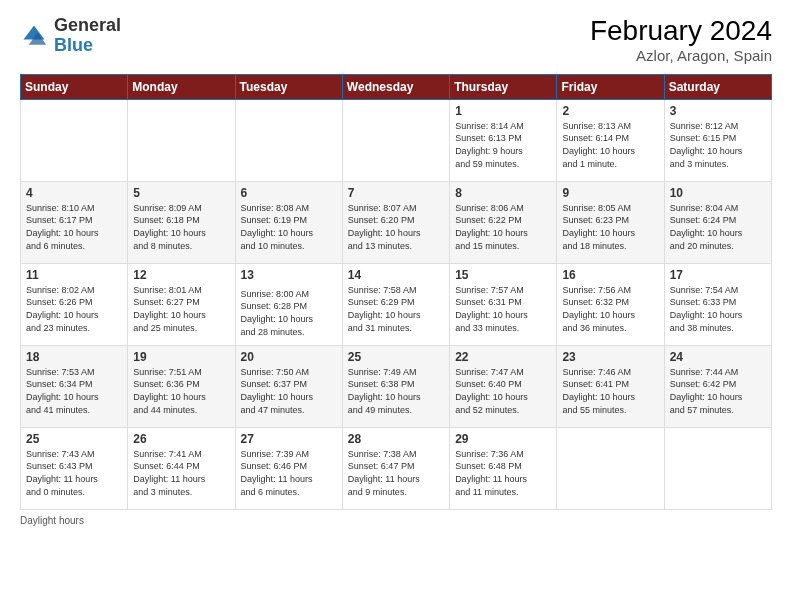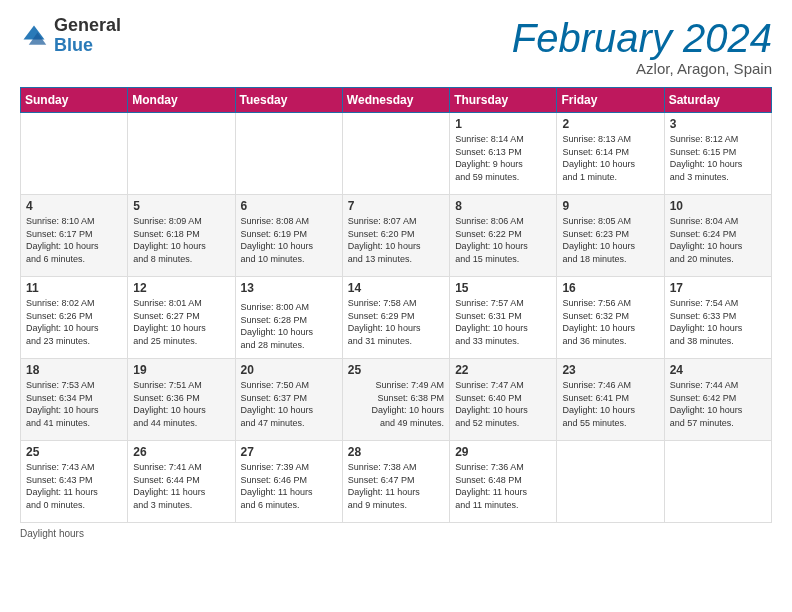--- a/index.html
+++ b/index.html
@@ -44,39 +44,38 @@
       color: #2a7ab8;
     }
     .logo-icon {
       width: 28px;
       height: 28px;
     }
     .title-block {
       text-align: right;
     }
     .month-year {
-      font-size: 40px;
+      font-size: 28px;
       font-weight: 300;
-      color: #0369a1;
+      color: #000000;
       line-height: 1.1;
-      font-style: italic;
     }
     .location {
       font-size: 15px;
       color: #555;
     }
     .calendar {
       flex: 1;
       border: 1px solid #ccc;
       border-collapse: collapse;
       width: 100%;
       table-layout: fixed;
     }
     .calendar th {
-      background: #be185d;
+      background: #7f1d1d;
       color: #fff;
       font-size: 12px;
       font-weight: bold;
       padding: 5px 4px;
       text-align: left;
       border: 1px solid #1e6da8;
     }
     .calendar td {
       vertical-align: top;
       border: 1px solid #ddd;
@@ -292,21 +291,21 @@
           </td>
           <td>
             <span class="day-num">20</span>
             <div class="day-info" style="white-space: pre-line;">Sunrise: 7:50 AM
 Sunset: 6:37 PM
 Daylight: 10 hours
 and 47 minutes.</div>
           </td>
           <td>
             <span class="day-num">25</span>
-            <div class="day-info" style="white-space: pre-line; text-align: right;">Sunrise: 7:49 AM
+            <div class="day-info" style="white-space: pre-line;">Sunrise: 7:49 AM
 Sunset: 6:38 PM
 Daylight: 10 hours
 and 49 minutes.</div>
           </td>
           <td>
             <span class="day-num">22</span>
             <div class="day-info" style="white-space: pre-line;">Sunrise: 7:47 AM
 Sunset: 6:40 PM
 Daylight: 10 hours
 and 52 minutes.</div>

